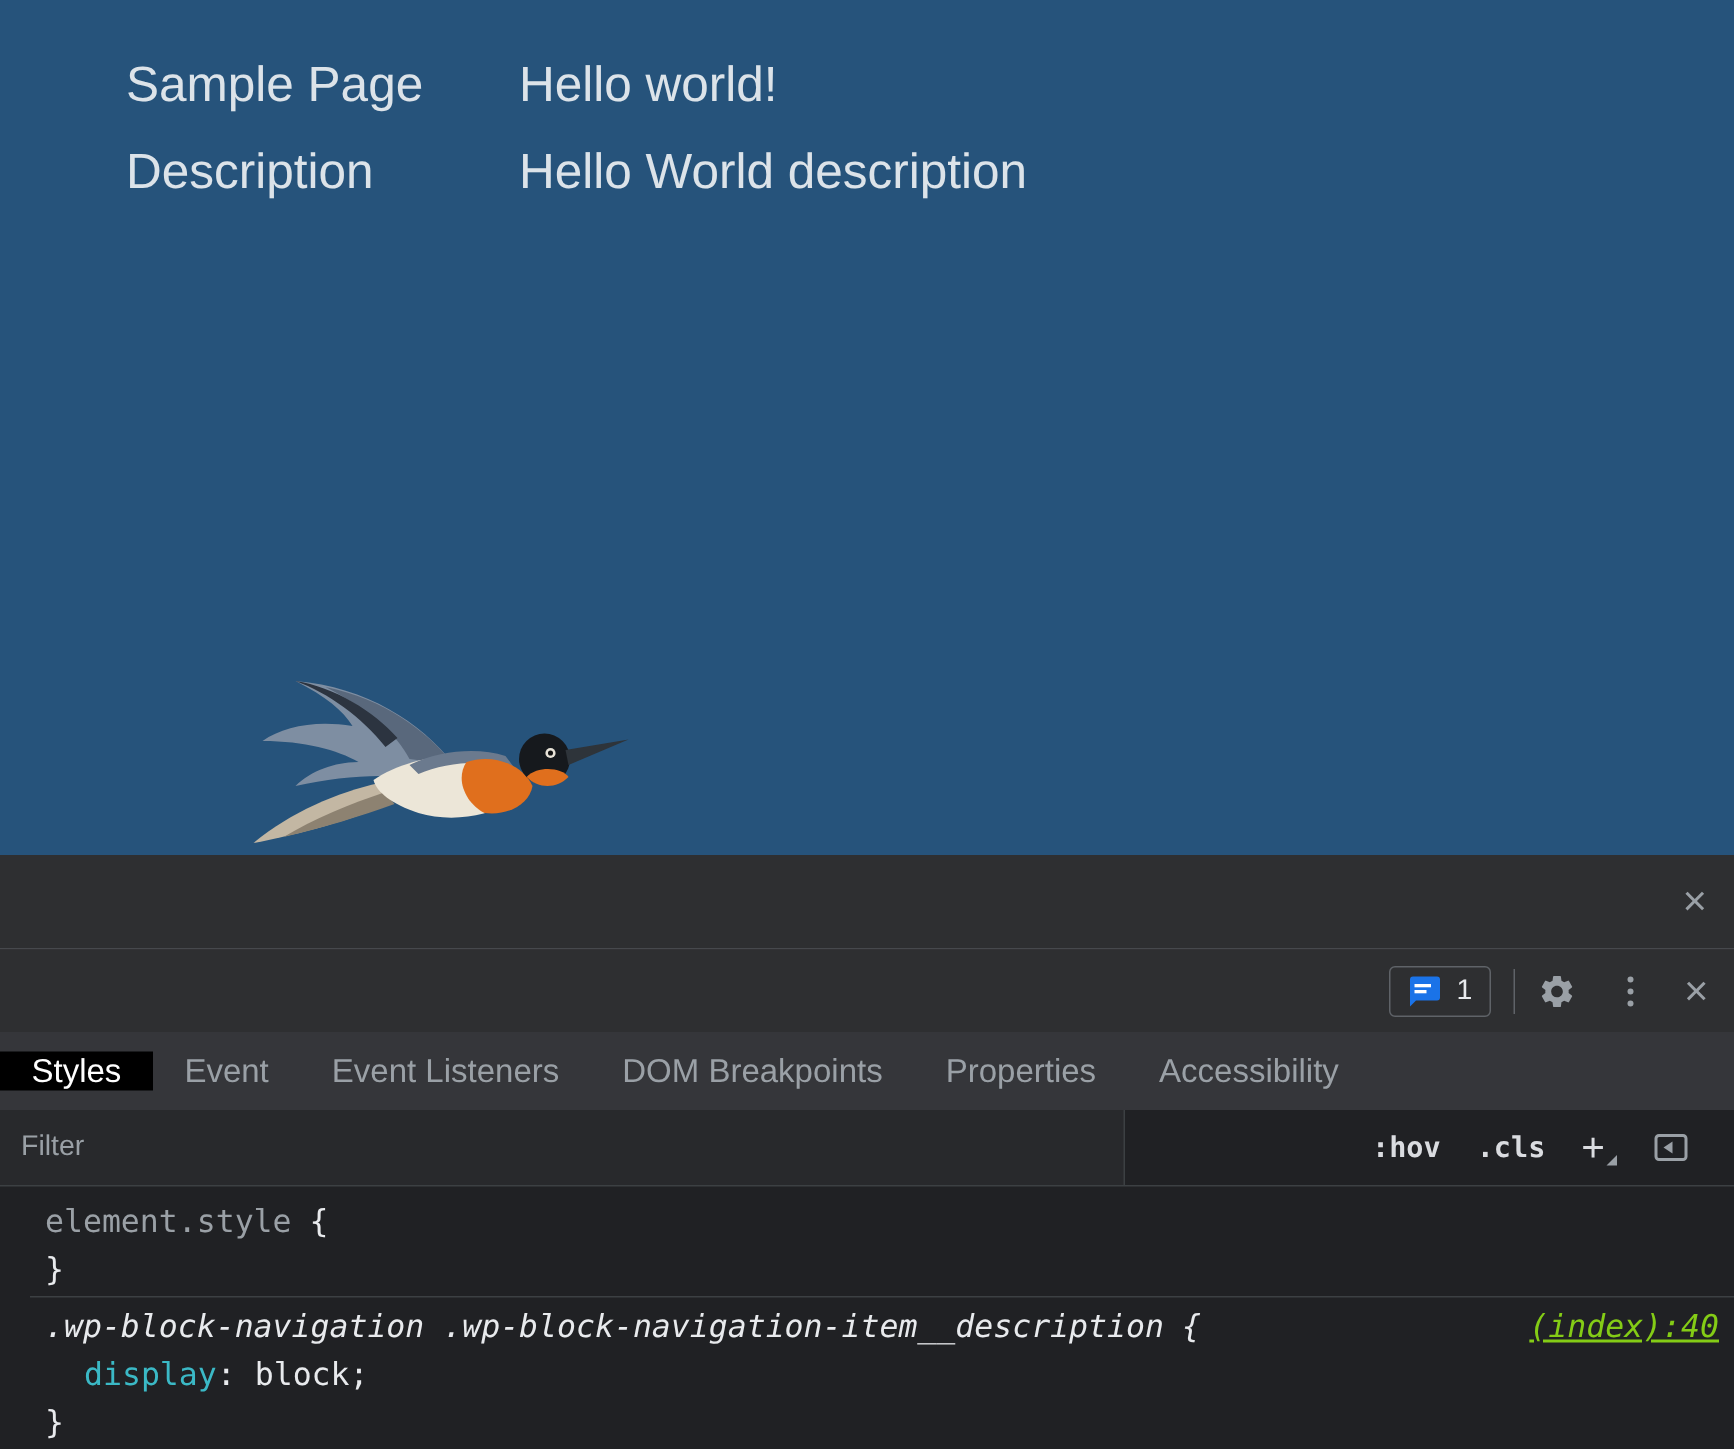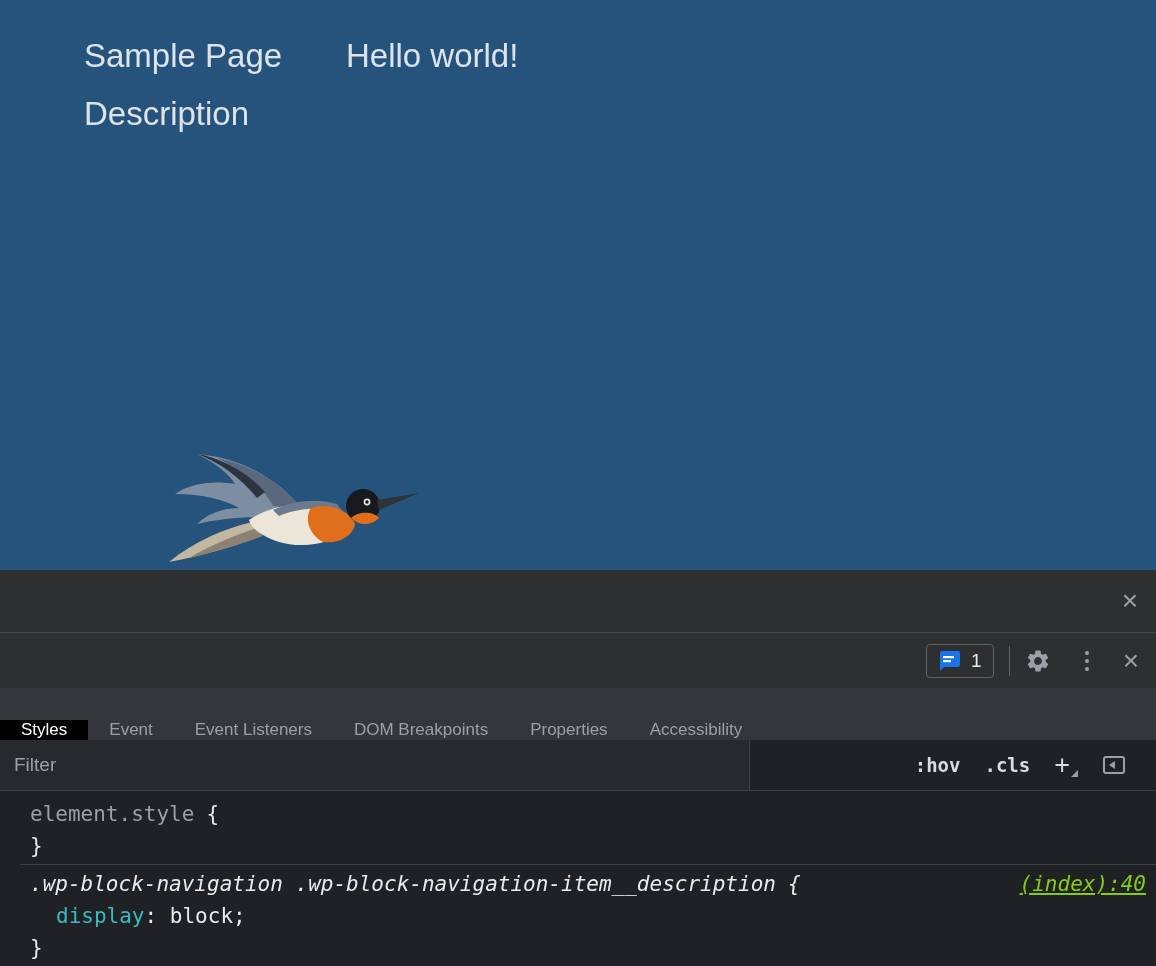--- a/index.html
+++ b/index.html
@@ -24,22 +24,22 @@
   .toolbar { height: 55px; background: #2e2f31; display: flex; align-items: center;
     justify-content: flex-end; padding-right: 17px; }
   .console-badge { display: flex; align-items: center; gap: 9px; border: 1px solid #5f6368;
     border-radius: 4px; padding: 4px 11px; color: #e8eaed; font-size: 19px; cursor: pointer; }
   .console-badge svg { display: block; }
   .vdiv { width: 1px; height: 30px; background: #5f6368; margin: 0 15px; }
   .gear { margin-right: 30px; cursor: pointer; display: flex; }
   .kebab { display: flex; flex-direction: column; gap: 4px; margin-right: 30px; cursor: pointer; padding: 4px; }
   .kebab i { width: 4px; height: 4px; border-radius: 50%; background: #9aa0a6; }
 
-  .tabbar { height: 52px; background: #35363a; display: flex; align-items: flex-end;
-    font-size: 17px; color: #9aa0a6; }
+  .tabbar { height: 52px; background: #35363a; display: flex; align-items: center;
+    font-size: 22px; color: #9aa0a6; }
   .tab { display: flex; align-items: center; padding: 0 21px; cursor: pointer; white-space: nowrap; }
   .tab.active { background: #000; color: #fff; }
 
   .filter-row { height: 51px; background: #202124; border-bottom: 1px solid #3c4043;
     display: flex; align-items: stretch; }
   .filter-input { width: 750px; background: #28292c; border: none; border-right: 1px solid #3c4043;
     color: #9aa0a6; font-size: 19px; padding: 0 14px; outline: none;
     font-family: "Liberation Sans", sans-serif; }
   .filter-input::placeholder { color: #9aa0a6; opacity: 1; }
   .filter-controls { flex: 1; display: flex; align-items: center; justify-content: flex-end;
@@ -68,20 +68,21 @@
 <body>
 
 <div class="page">
   <div class="nav-table">
     <div class="nav-row">
       <span class="nav-label">Sample Page</span>
       <span class="nav-desc">Hello world!</span>
     </div>
     <div class="nav-row">
       <span class="nav-label">Description</span>
+      <span class="nav-desc">Hello World description</span>
     </div>
   </div>
 
   <svg class="bird" viewBox="0 0 280 122" aria-hidden="true">
     <path d="M150 62 C128 34 92 10 44 6 C64 16 76 26 82 36 C58 32 36 36 22 46 C50 46 72 52 86 60 C70 60 54 66 44 76 C70 70 96 68 116 70 Z" fill="#7e8ea2"></path>
     <path d="M150 62 C132 40 104 18 64 10 C92 24 112 42 120 58 Z" fill="#59687c"></path>
     <path d="M44 6 C70 10 96 26 112 44 L104 50 C88 30 66 14 44 6 Z" fill="#2c3440"></path>
     <path d="M100 74 C72 80 40 94 16 114 C48 108 82 98 108 88 Z" fill="#c3b7a3"></path>
     <path d="M104 80 C80 88 56 98 36 110 C62 104 88 96 110 88 Z" fill="#8d8271"></path>
     <path d="M96 72 C116 58 150 52 176 58 L196 76 C188 94 152 102 126 94 C108 88 98 80 96 72 Z" fill="#ece6d8"></path>

